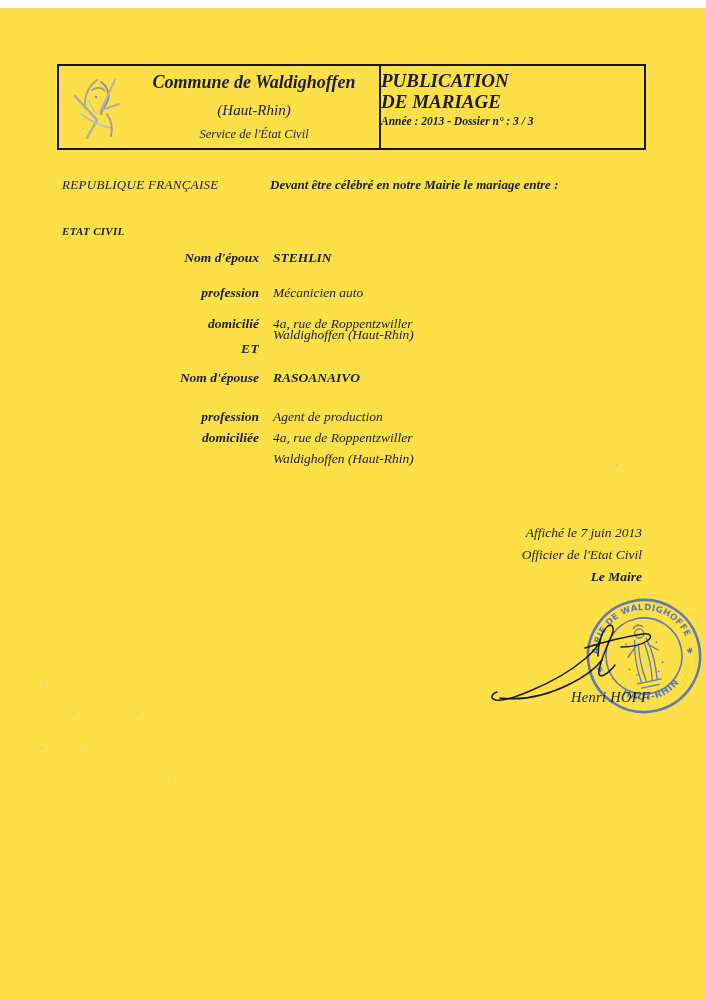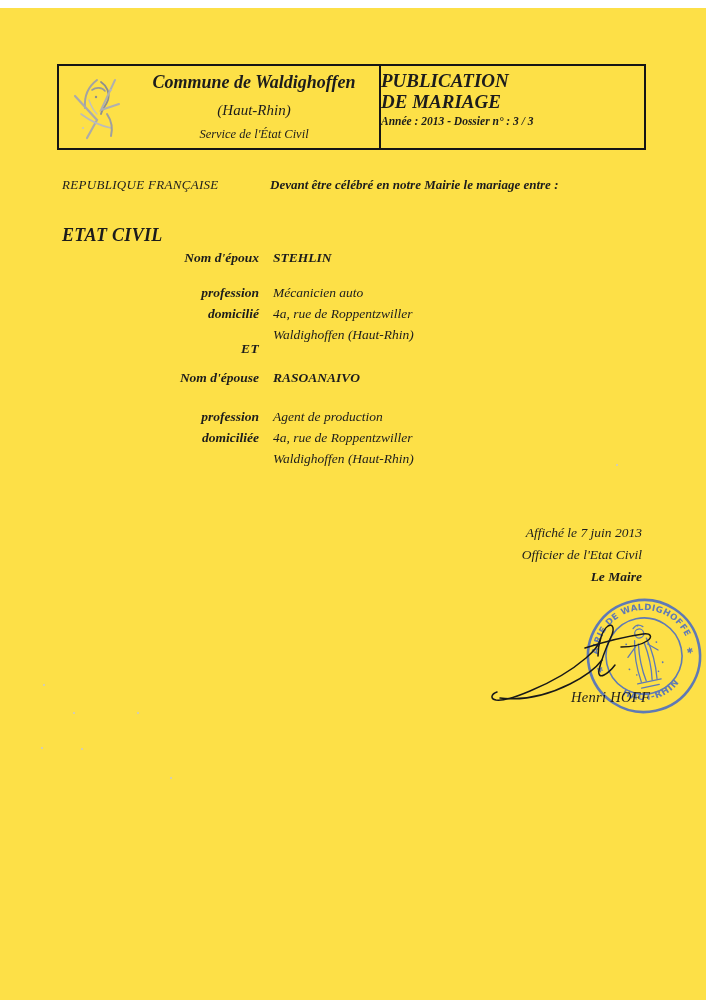--- a/index.html
+++ b/index.html
@@ -19,21 +19,21 @@
   .commune-name{font-weight:bold;font-size:18px;margin-top:6px;white-space:nowrap;}
   .commune-dept{font-size:15px;margin-top:9px;text-align:right;}
   .commune-service{font-size:12.5px;margin-top:8px;}
   .cell-right{flex:1;display:flex;flex-direction:column;align-items:flex-start;}
   .pub-title{font-weight:bold;font-size:19px;line-height:21px;white-space:nowrap;}
   .pub-title.first{margin-top:4px;}
   .pub-dossier{font-weight:bold;font-size:11.5px;margin-top:3px;white-space:nowrap;}
   
   .republic{position:absolute;left:62px;top:169px;font-size:13px;letter-spacing:.3px;}
   .statement{position:absolute;left:270px;top:169px;font-size:13px;font-weight:bold;}
-  .section-title{position:absolute;left:62px;top:217px;font-size:18px;font-weight:bold;letter-spacing:.3px;}
+  .section-title{position:absolute;left:62px;top:217px;font-size:11px;font-weight:bold;letter-spacing:.3px;}
   
   .row{position:absolute;left:62px;display:flex;font-size:13.5px;white-space:nowrap;}
   .lbl{width:197px;text-align:right;font-weight:bold;}
   .val{margin-left:14px;}
   .val.strong{font-weight:bold;}
   .et{position:absolute;left:241px;top:333px;font-size:13.5px;font-weight:bold;letter-spacing:.5px;}
   
   .sig-block{position:absolute;left:420px;top:514px;width:222px;text-align:right;font-size:13.5px;}
   .sig-block .line{line-height:22px;white-space:nowrap;}
   .sig-block .mayor{font-weight:bold;}
@@ -84,21 +84,21 @@
   <div class="section-title">ETAT CIVIL</div>
 
   <div class="row" style="top:242px">
     <div class="lbl">Nom d'époux</div>
     <div class="val strong">STEHLIN</div>
   </div>
   <div class="row" style="top:277px">
     <div class="lbl">profession</div>
     <div class="val">Mécanicien auto</div>
   </div>
-  <div class="row" style="top:298px">
+  <div class="row" style="top:308px">
     <div class="lbl">domicilié</div>
     <div class="val">4a, rue de Roppentzwiller</div>
   </div>
   <div class="row" style="top:319px">
     <div class="lbl"></div>
     <div class="val">Waldighoffen (Haut-Rhin)</div>
   </div>
 
   <div class="et">ET</div>
 

